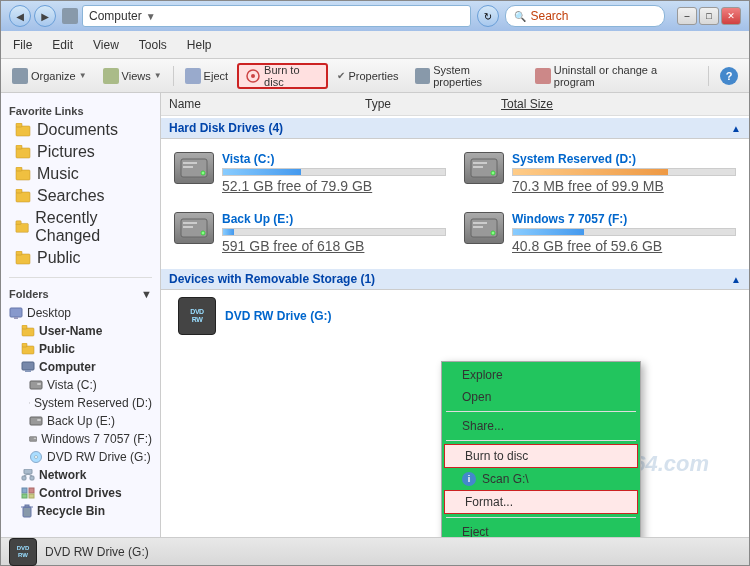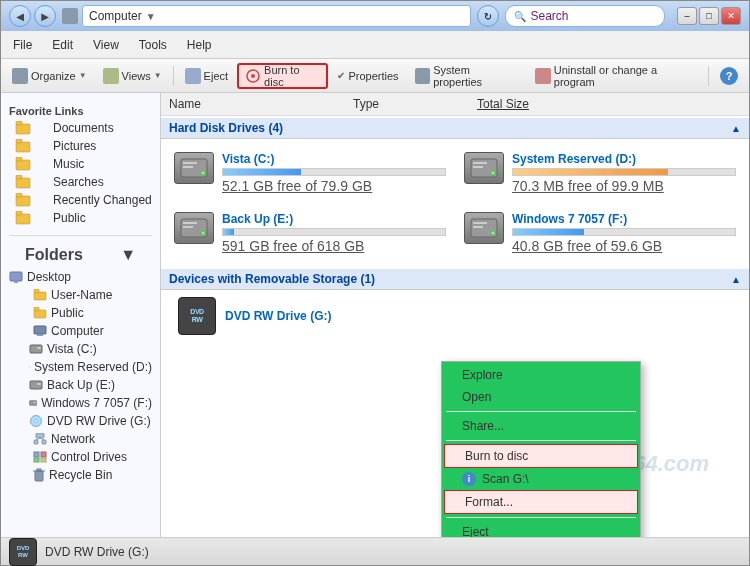--- a/index.html
+++ b/index.html
@@ -31,36 +31,36 @@
     .toolbar-sep { width: 1px; height: 20px; background: #ccc; margin: 0 2px; }
     .dropdown-arrow { font-size: 8px; color: #666; }
 
     
     .main-area { display: flex; flex: 1; overflow: hidden; }
 
     
     .sidebar { width: 160px; background: #f8f8ff; border-right: 1px solid #ccc; padding: 8px 0; overflow-y: auto; flex-shrink: 0; }
     .sidebar-section { margin-bottom: 8px; }
     .sidebar-section-title { font-size: 11px; color: #444; font-weight: bold; padding: 4px 8px 2px; }
-    .sidebar-item { display: flex; align-items: center; gap: 22px; padding: 2px 8px 2px 14px; cursor: pointer; font-size: 12px; color: #333; }
+    .sidebar-item { display: flex; align-items: center; gap: 6px; padding: 2px 8px 2px 14px; cursor: pointer; font-size: 16px; color: #333; }
     .sidebar-sep { height: 1px; background: #ddd; margin: 6px 8px; }
 
     
     .folders-section { margin-top: 4px; }
-    .folders-header { display: flex; align-items: center; justify-content: space-between; padding: 4px 24px; cursor: pointer; font-size: 16px; font-weight: bold; color: #444; }
+    .folders-header { display: flex; align-items: center; justify-content: space-between; padding: 4px 8px; cursor: pointer; font-size: 11px; font-weight: bold; color: #444; }
     .folders-list { padding: 0; }
     .folder-item { display: flex; align-items: center; gap: 4px; padding: 2px 8px; cursor: pointer; font-size: 12px; color: #333; white-space: nowrap; }
-    .folder-indent { padding-left: 32px; }
+    .folder-indent { padding-left: 20px; font-weight: bold; }
     .folder-indent2 { padding-left: 28px; }
 
     
     .content-area { flex: 1; background: white; overflow-y: auto; position: relative; }
 
     
-    .col-headers { display: flex; padding: 4px 8px; background: #f0f0f0; border-bottom: 1px solid #ddd; gap: 4px; }
+    .col-headers { display: flex; padding: 4px 8px; background: #f0f0f0; border-bottom: 1px solid #ddd; gap: 16px; }
     .col-header { font-size: 12px; color: #333; font-weight: normal; cursor: pointer; }
     .col-name { flex: 0 0 180px; }
     .col-type { flex: 0 0 120px; }
     .col-size { flex: 0 0 120px; text-decoration: underline; }
     .col-free { flex: 1; }
 
     
     .section-header { background: #dce8f8; padding: 3px 8px; font-size: 12px; font-weight: bold; color: #0044aa; display: flex; justify-content: space-between; align-items: center; border-bottom: 1px solid #ccc; margin: 2px 0 0; }
     .section-collapse { font-size: 10px; cursor: pointer; }
 
@@ -107,21 +107,21 @@
       <div class="address-bar">
         <span>Computer</span>
         <span style="margin-left:4px;color:#666;font-size:10px;">▼</span>
       </div>
     </div>
     <div style="display:flex;align-items:center;gap:4px;">
       <div style="width:22px;height:22px;border-radius:50%;border:1px solid #6a9fd8;background:linear-gradient(to bottom,#d4e8f8,#a8c8ee);display:flex;align-items:center;justify-content:center;font-size:10px;cursor:pointer;">↻</div>
     </div>
     <div class="search-bar">
       <span style="color:#aaa;font-size:10px;">🔍</span>
-      <span style="margin-left:4px;color:#701a75;">Search</span>
+      <span style="margin-left:4px;color:#c2410c;">Search</span>
     </div>
     <div class="window-controls">
       <div class="win-btn minimize">–</div>
       <div class="win-btn maximize">□</div>
       <div class="win-btn close">✕</div>
     </div>
   </div>
 
   <div class="menu-bar">
     <span class="menu-item">File</span>

